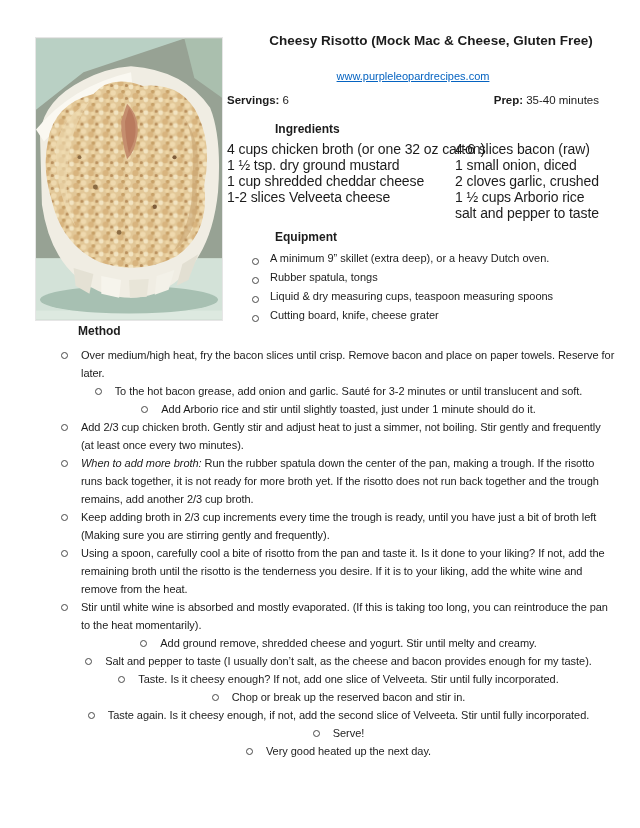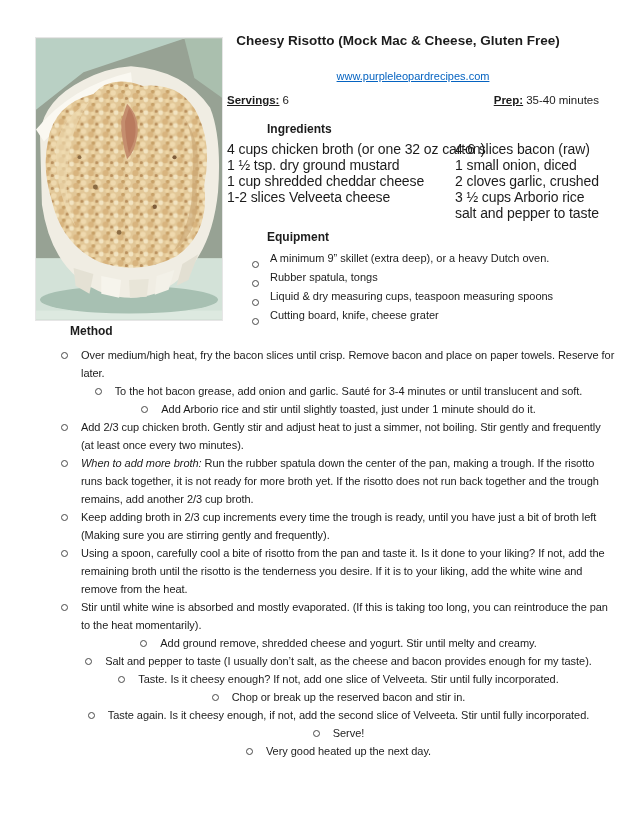--- a/index.html
+++ b/index.html
@@ -4,37 +4,37 @@
 <style>
   html,body{margin:0;padding:0;background:#fff;}
   .page{
     position:relative;width:640px;height:828px;background:#ffffff;
     font-family:"Liberation Sans",sans-serif;color:#1c1c1c;overflow:hidden;
   }
   
   .photo{position:absolute;left:35px;top:37px;width:188px;height:284px;border:1px solid #e6e6e6;box-sizing:border-box;}
   .photo svg{display:block;width:100%;height:100%;}
   
-  .title{position:absolute;left:212px;top:33px;width:372px;text-align:center;font-weight:bold;font-size:13.5px;}
+  .title{position:absolute;left:245px;top:33px;width:372px;text-align:center;font-weight:bold;font-size:13.5px;}
   .site{position:absolute;left:227px;top:70px;width:372px;text-align:center;font-size:11px;}
   .site a{color:#0563C1;text-decoration:underline;cursor:pointer;}
   .meta-row{position:absolute;left:227px;top:94px;width:372px;display:flex;justify-content:space-between;font-size:11.5px;}
-  .meta-row b{font-weight:bold;text-decoration:underline;}
+  .meta-row b{font-weight:bold;}
   .meta-row .val{margin-left:3px;}
   
   .ingredients{position:absolute;left:227px;top:122px;width:400px;}
-  .sec-head{font-weight:bold;font-size:12px;margin:0 0 5px 0;padding-left:40px;}
+  .sec-head{font-weight:bold;font-size:12px;margin:0 0 5px 8px;padding-left:40px;}
   .ing-cols{position:relative;}
   .ing-col{position:absolute;top:0;}
   .ing-col.c1{left:0;}
   .ing-col.c2{left:228px;}
   .ing-line{font-size:14px;line-height:16px;white-space:nowrap;letter-spacing:-0.1px;}
   
   .equipment{position:absolute;left:227px;top:230px;width:400px;}
-  .eq-row{display:flex;align-items:flex-end;font-size:11px;line-height:19px;}
+  .eq-row{display:flex;align-items:center;font-size:11px;line-height:19px;}
   .eq-row .bullet{margin-left:25px;margin-right:11px;}
   
   .method{position:absolute;left:30px;top:324px;width:590px;}
   .method .sec-head{margin-bottom:8px;}
   .m-row{display:flex;align-items:flex-start;justify-content:center;}
   .m-row .bullet{margin-left:27px;margin-right:13px;}
   .m-text{font-size:11px;line-height:18px;max-width:535px;letter-spacing:-0.05px;}
   .m-text em{}
   .bullet{
     flex:0 0 auto;width:5px;height:5px;border:1px solid #4a4a4a;border-radius:50%;
@@ -113,21 +113,21 @@
       <div class="ing-col c1">
           <div class="ing-line">4 cups chicken broth (or one 32 oz carton)</div>
           <div class="ing-line">1 ½ tsp. dry ground mustard</div>
           <div class="ing-line">1 cup shredded cheddar cheese</div>
           <div class="ing-line">1-2 slices Velveeta cheese</div>
         </div>
       <div class="ing-col c2">
           <div class="ing-line">4-6 slices bacon (raw)</div>
           <div class="ing-line">1 small onion, diced</div>
           <div class="ing-line">2 cloves garlic, crushed</div>
-          <div class="ing-line">3 ½ cups Arborio rice</div>
+          <div class="ing-line">1 ½ cups Arborio rice</div>
           <div class="ing-line">salt and pepper to taste</div>
         </div>
     </div>
   </div>
 
   <div class="equipment">
     <div class="sec-head">Equipment</div>
     <div>
         <div class="eq-row">
           <span class="bullet"></span>
@@ -150,21 +150,21 @@
 
   <div class="method">
     <div class="sec-head">Method</div>
     <div>
         <div class="m-row">
           <span class="bullet"></span>
           <div class="m-text">Over medium/high heat, fry the bacon slices until crisp. Remove bacon and place on paper towels. Reserve for later.</div>
         </div>
         <div class="m-row">
           <span class="bullet"></span>
-          <div class="m-text">To the hot bacon grease, add onion and garlic. Sauté for 3-4 minutes or until translucent and soft.</div>
+          <div class="m-text">To the hot bacon grease, add onion and garlic. Sauté for 3-2 minutes or until translucent and soft.</div>
         </div>
         <div class="m-row">
           <span class="bullet"></span>
           <div class="m-text">Add Arborio rice and stir until slightly toasted, just under 1 minute should do it.</div>
         </div>
         <div class="m-row">
           <span class="bullet"></span>
           <div class="m-text">Add 2/3 cup chicken broth. Gently stir and adjust heat to just a simmer, not boiling. Stir gently and frequently (at least once every two minutes).</div>
         </div>
         <div class="m-row">

